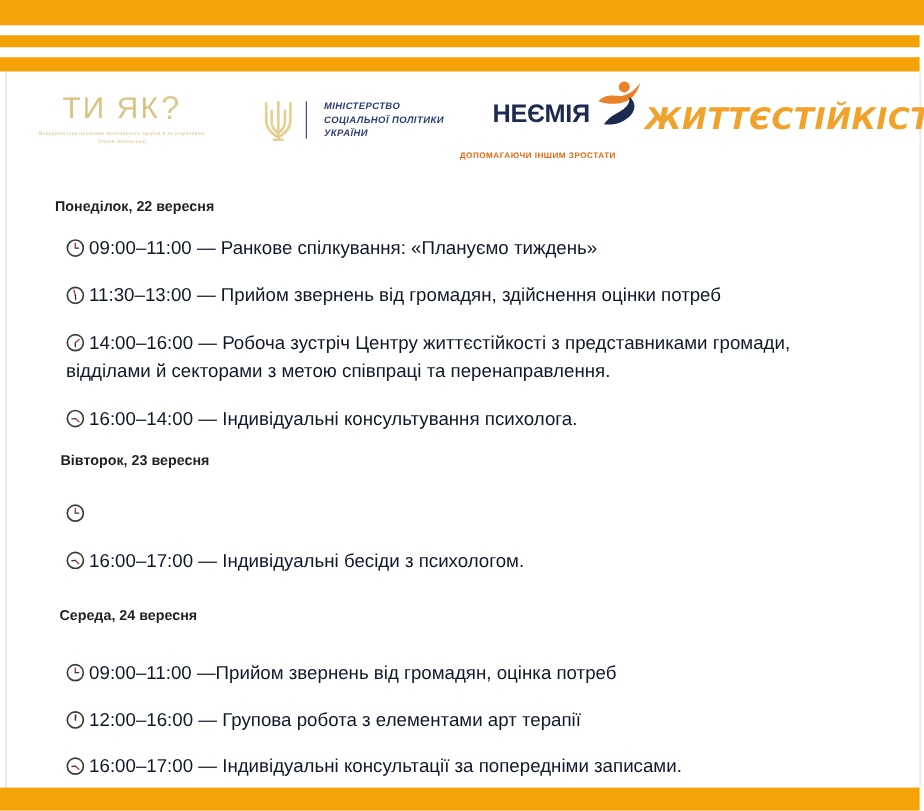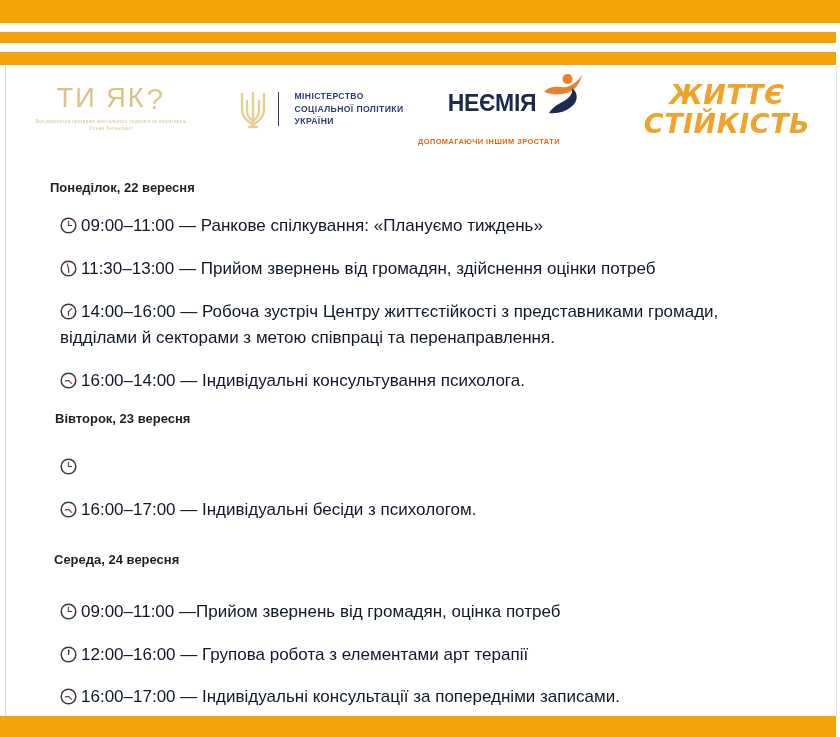--- a/index.html
+++ b/index.html
@@ -118,20 +118,21 @@
     background: #2c3c72;
     margin-right: 7px;
   }
   .ministry-lines {
     font-size: 8.6px;
     font-weight: 700;
     letter-spacing: 0.4px;
     color: #2c3c72;
     line-height: 1.45;
     text-transform: uppercase;
+    font-style: italic;
   }
 
   
   .logo-neemia { width: 196px; flex: 0 0 196px; flex-direction: column; }
   .neemia-main {
     display: flex;
     align-items: flex-end;
   }
   .neemia-word {
     font-size: 23px;
@@ -145,21 +146,21 @@
     margin-top: 22px;
     font-size: 7.4px;
     font-weight: 700;
     letter-spacing: 0.45px;
     color: #e2680f;
     text-transform: uppercase;
     align-self: flex-start;
   }
 
   
-  .logo-zh { width: 226px; flex: 0 0 226px; flex-direction: column; }
+  .logo-zh { width: 226px; flex: 0 0 226px; }
   .zh-line {
     font-family: "DejaVu Sans", sans-serif;
     font-size: 27px;
     font-weight: 700;
     font-style: italic;
     color: #f0a22a;
     letter-spacing: 0.5px;
     line-height: 1.08;
     text-transform: uppercase;
   }

